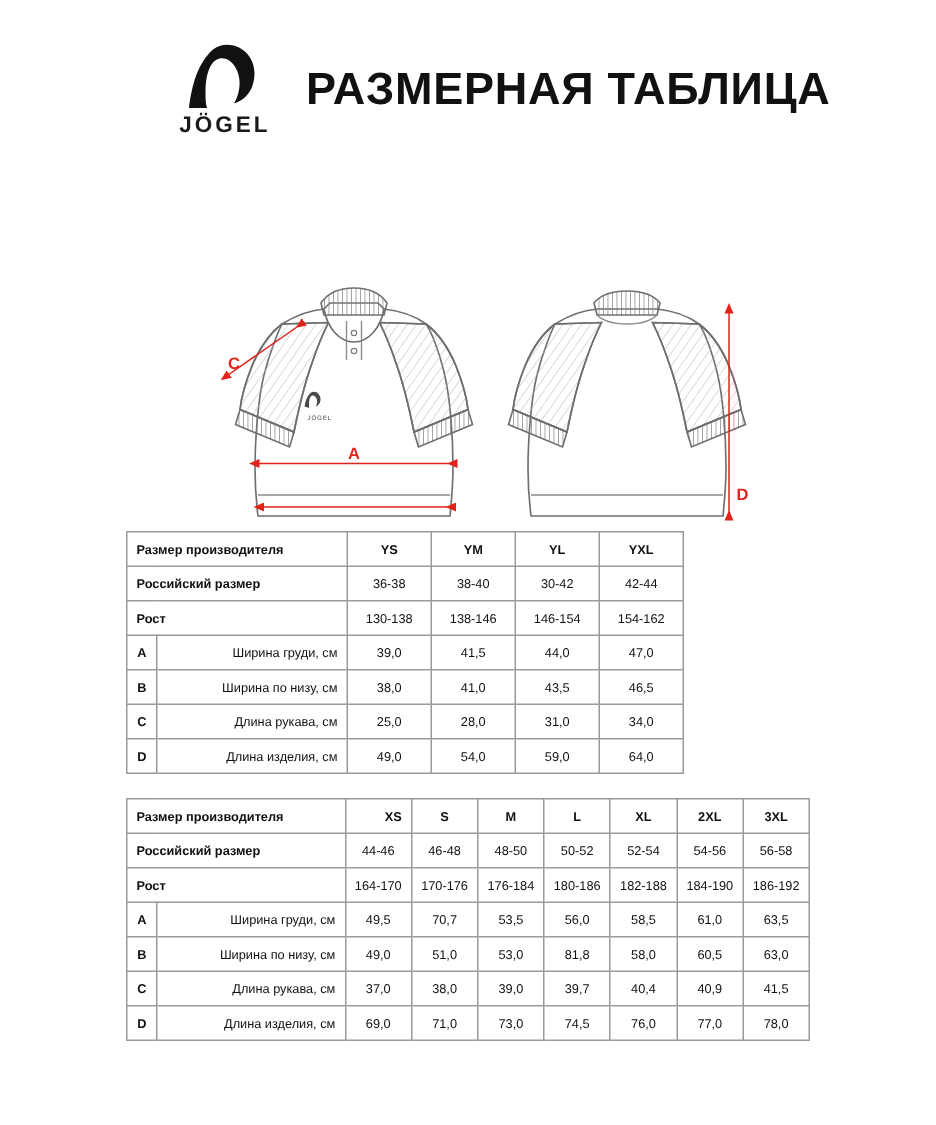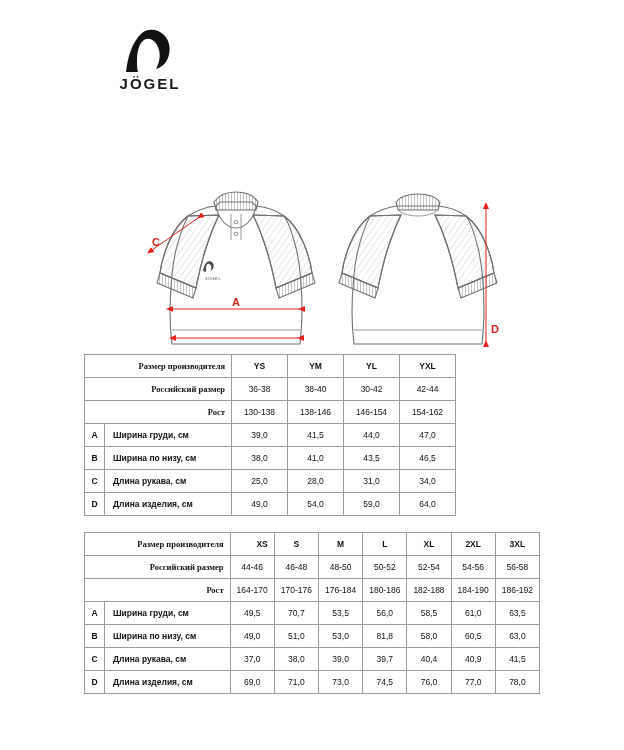--- a/index.html
+++ b/index.html
@@ -63,39 +63,39 @@
     text-align: center;
     vertical-align: middle;
     white-space: nowrap;
   }
   .row-letter {
     width: 20px;
     font-weight: bold;
     text-align: center;
   }
   .row-name {
-    text-align: left;
+    text-align: right;
     padding-left: 8px;
-    font-weight: bold;
   }
   .col-head { font-weight: bold; }
-  .spanlabel { font-weight: bold; text-align: right; font-family: Liberation Serif, serif; }
+  .spanlabel { font-weight: bold; text-align: left; }
 </style>
 </head>
 <body>
 
 <div class="page">
 
   <div class="header">
     <div class="logo">
       <svg width="64" height="46" viewBox="0 0 64 46" aria-hidden="true">
         <path d="M8 44 C10 28 14 14 24 5 C30 0 40 1 46 7 C52 13 53 22 50 30 C48 35 44 39 38 41 C42 34 43 26 40 19 C37 12 31 9 26 12 C21 15 19 24 19 33 C19 37 19 41 20 44 Z" fill="#111"></path>
       </svg>
       <div class="logo-word">JÖGEL</div>
     </div>
+    <div class="title">РАЗМЕРНАЯ ТАБЛИЦА</div>
   </div>
 
   <div class="illustration">
     <svg width="624" height="250" viewBox="0 0 624 250" aria-hidden="true">
       <defs>
         <marker id="arrS" markerWidth="7" markerHeight="7" refX="6" refY="3" orient="auto">
           <path d="M7,3 L0,0 L0,6 Z" fill="#e2231a" transform="rotate(180 3.5 3)"></path>
         </marker>
         <marker id="arrE" markerWidth="7" markerHeight="7" refX="1" refY="3" orient="auto">
           <path d="M0,3 L7,0 L7,6 Z" fill="#e2231a"></path>

